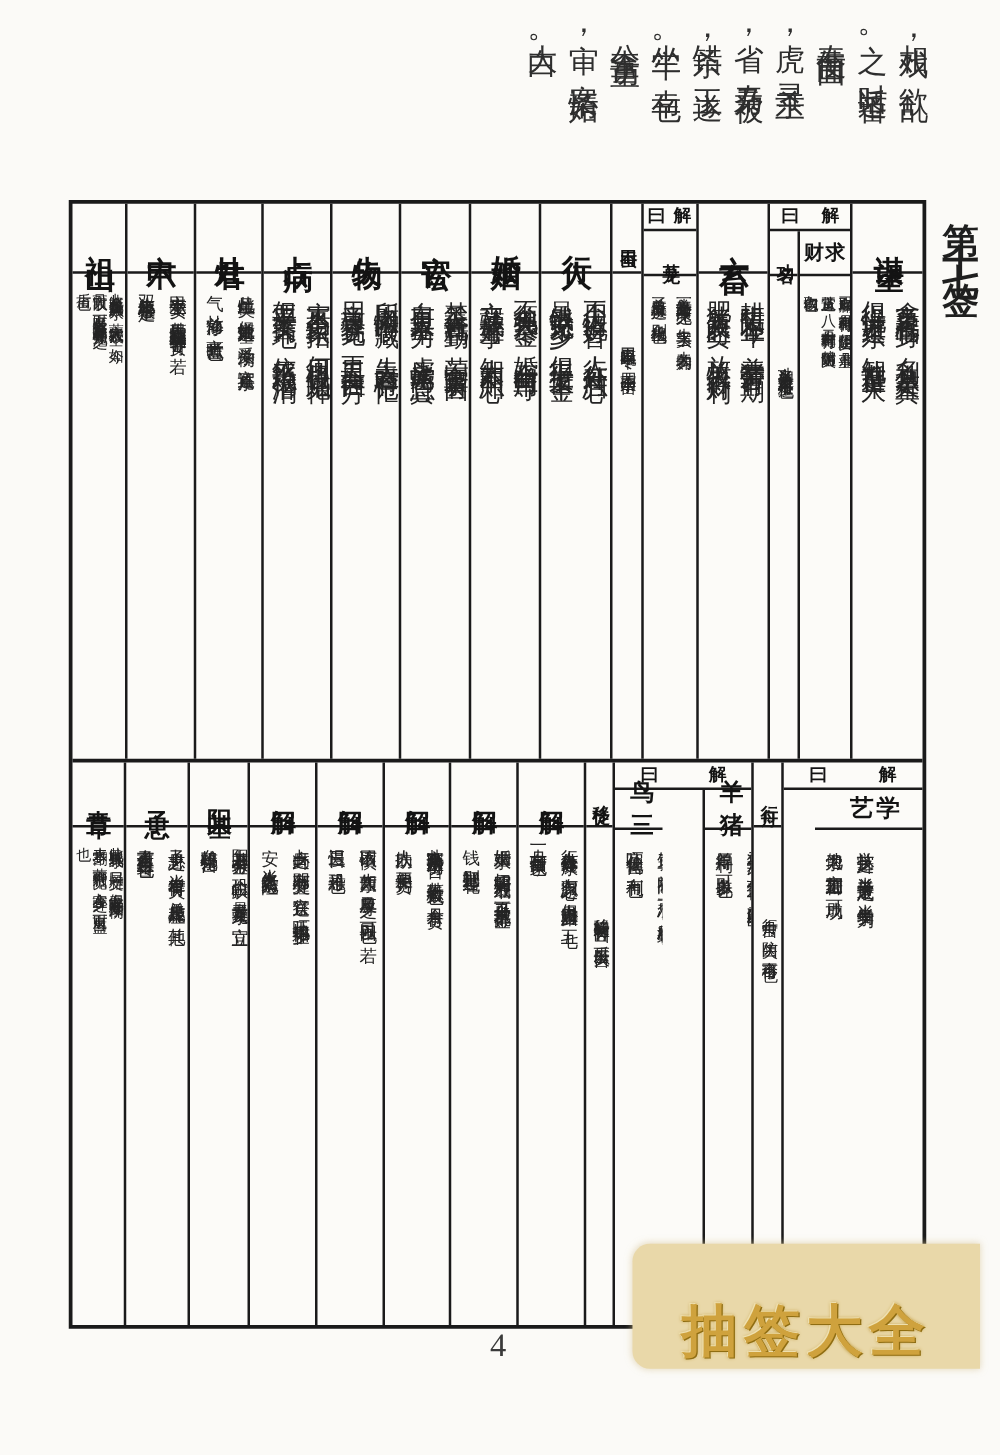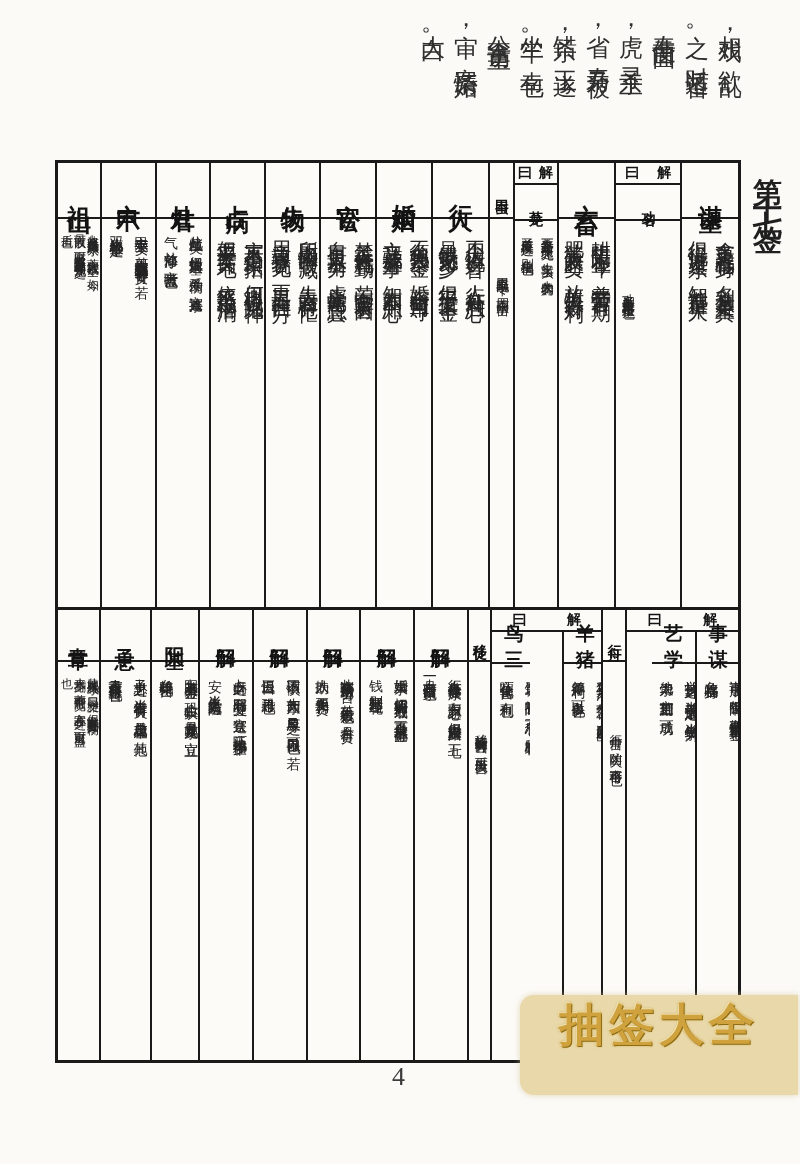--- a/index.html
+++ b/index.html
@@ -52,22 +52,22 @@
   .md2 .ln{font-size:14px;line-height:25px;letter-spacing:1px;}
   .md3 .ln{font-size:12px;line-height:13px;letter-spacing:1px;}
   .sm2 .ln{font-size:13px;line-height:20px;letter-spacing:1px;}
   .xs3 .ln{font-size:12px;line-height:14px;letter-spacing:0.5px;}
   .nar .ln{font-size:13px;line-height:20px;letter-spacing:1px;}
 
   
   .pagenum{position:absolute;left:392px;top:1062px;font-size:26px;color:#3a3a3a;letter-spacing:1px;}
 
   
-  .watermark{position:absolute;right:2px;top:995px;width:278px;height:100px;background:#e9d8a9;
-             border-radius:14px 0 0 14px;z-index:6;display:flex;align-items:flex-start;justify-content:center;
+  .watermark{position:absolute;right:16px;top:995px;width:278px;height:100px;background:#e9d8a9;
+             border-radius:14px 0 0 14px;z-index:6;display:flex;align-items:flex-end;justify-content:center;
              box-shadow:0 0 6px rgba(210,190,140,.6);}
   .watermark span{font-size:45px;font-weight:bold;letter-spacing:5px;color:#cfa23d;
              font-family:"Liberation Serif","DejaVu Serif",serif;
              text-shadow:1px 1px 0 #8f6d12,-1px -1px 0 #eedfae,0 0 3px #b68a20;}
 </style>
 </head>
 <body>
 
 <div class="page">
   <div class="intro vtext" id="intro">
@@ -96,20 +96,30 @@
               <div class="ln">但得忧游家道乐　知他谁是百年人</div>
             </div>
           </div>
         </div>
         <div class="unit" style="flex: 66 1 0%;">
           <div class="gband">
             <span>解</span>
             <span>曰</span>
           </div>
           <div class="gsub">
+            <div class="scol" style="flex: 43 1 0%;">
+              <div class="shead hrow">财求</div>
+              <div class="cell xs3">
+                <div class="cw">
+                  <div class="ln">正财库取利　虽有微利可得　但恐防阻失　凡事业</div>
+                  <div class="ln">宜从正道　八　十二月有财利可得　偏财防阻失</div>
+                  <div class="ln">勿取吉也</div>
+                </div>
+              </div>
+            </div>
             <div class="scol" style="flex: 23 1 0%;">
               <div class="shead">
                 <div class="vhead tiny vtext">功名</div>
               </div>
               <div class="cell nar">
                 <div class="cw">
                   <div class="ln">　　　　功名肖羊之人及未科定可显达也</div>
                 </div>
               </div>
             </div>
@@ -245,29 +255,20 @@
           </div>
         </div>
       </div>
     <div class="band lower" id="lower-band">
         <div class="unit" style="flex: 114 1 0%;">
           <div class="gband">
             <span>解</span>
             <span>曰</span>
           </div>
           <div class="gsub">
-            <div class="scol" style="flex: 56 1 0%;">
-              <div class="shead hrow">事谋</div>
-              <div class="cell md2">
-                <div class="cw">
-                  <div class="ln">谋事可成　但有阻隔　做事要稳重认真不可金</div>
-                  <div class="ln">免惹祸临身</div>
-                </div>
-              </div>
-            </div>
             <div class="scol" style="flex: 58 1 0%; margin-left: 25px;">
               <div class="shead hrow">艺学</div>
               <div class="cell md2">
                 <div class="cw">
                   <div class="ln">学技艺之卦　肖羊者学之定成　肖牛者勿学为</div>
                   <div class="ln">他人学习　宜刻苦用工　可成功</div>
                 </div>
               </div>
             </div>
           </div>

